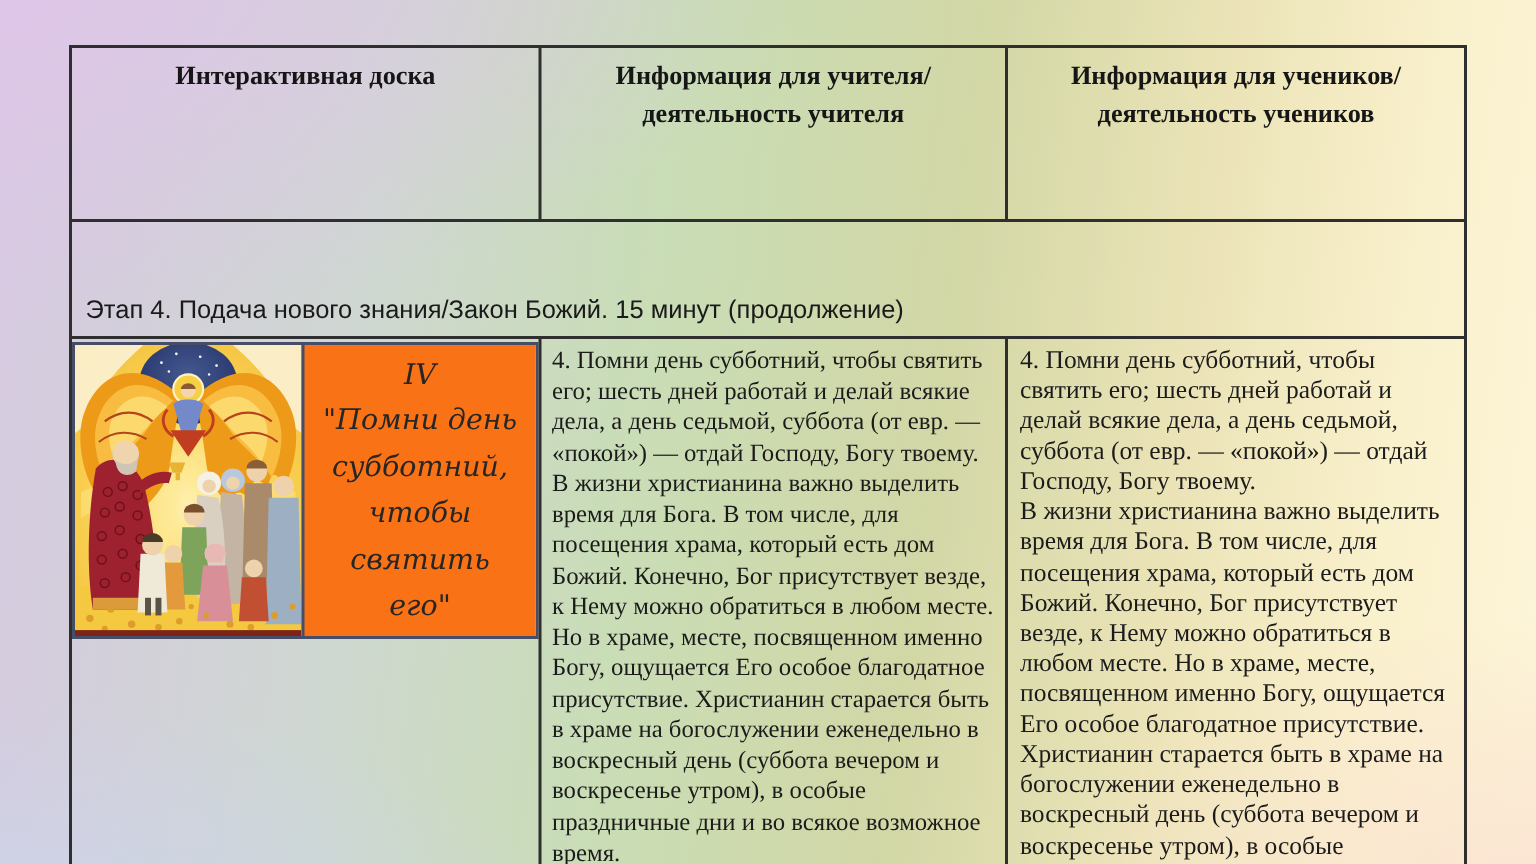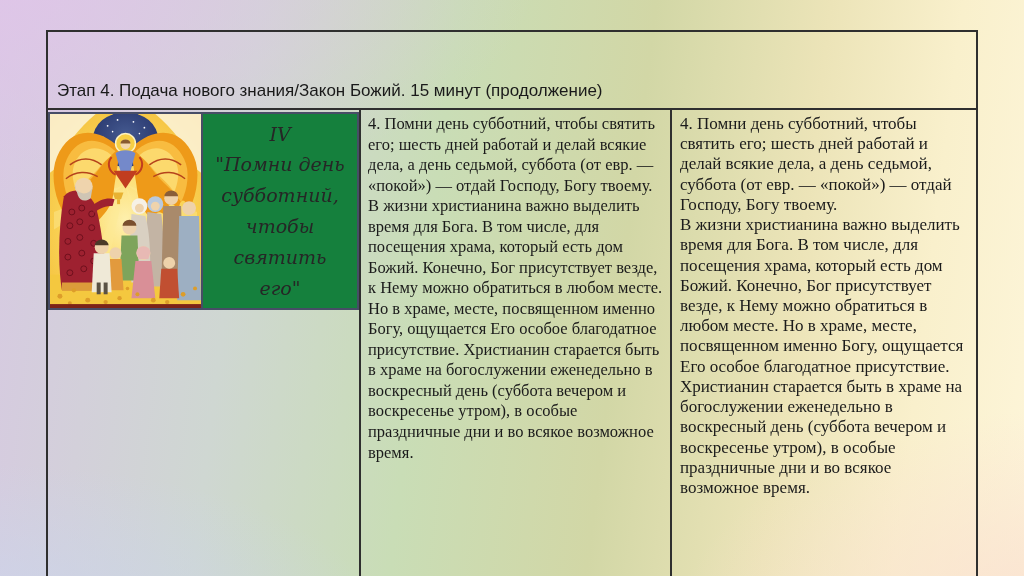--- a/index.html
+++ b/index.html
@@ -47,33 +47,40 @@
   .students-cell { font-size: 17px;   line-height: 1.19;  padding: 4px 10px 0 8px; }
   .pic-cell { padding: 0; }
   .pic {
     margin-top: 2px; height: 198px; width: 100%;
     display: flex; box-sizing: border-box;
     border: 2px solid #474d66; background: #fdfcf6;
   }
   .art { width: 151px; height: 100%; flex: none; }
   .art svg { display: block; width: 100%; height: 100%; }
   .caption {
-    flex: 1; border-left: 2px solid #474d66; background: #15803d;
+    flex: 1; border-left: 2px solid #474d66; background: #f97316;
     display: flex; align-items: center; justify-content: center;
     font-family: "DejaVu Serif", serif; font-style: italic;
     font-size: 19px; line-height: 1.62; color: #262626;
     text-align: center; white-space: pre-line;
   }
 </style>
 </head>
 <body>
 
 <div class="slide">
   <div class="tbl">
 
+    <div class="row header-row">
+      <div class="cell c1 th">Интерактивная доска</div>
+      <div class="cell c2 th vline">Информация для учителя/
+деятельность учителя</div>
+      <div class="cell c3 th vline">Информация для учеников/
+деятельность учеников</div>
+    </div>
 
     <div class="row stage-row">
       <div class="cell stage">Этап 4. Подача нового знания/Закон Божий. 15 минут (продолжение)</div>
     </div>
 
     <div class="row content-row">
 
       <div class="cell c1 pic-cell">
         <div class="pic">
           <div class="art">

